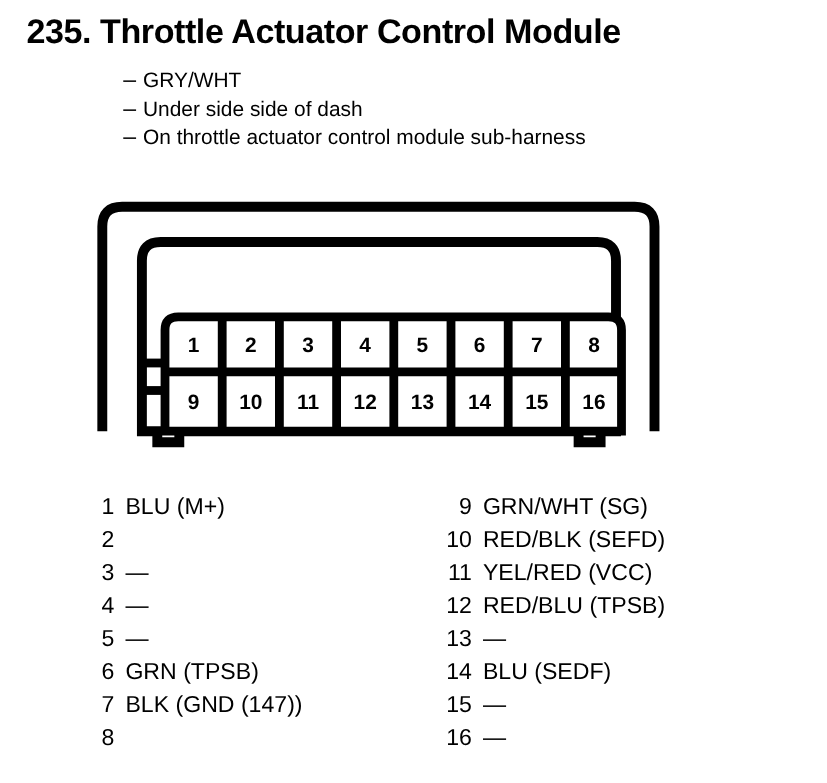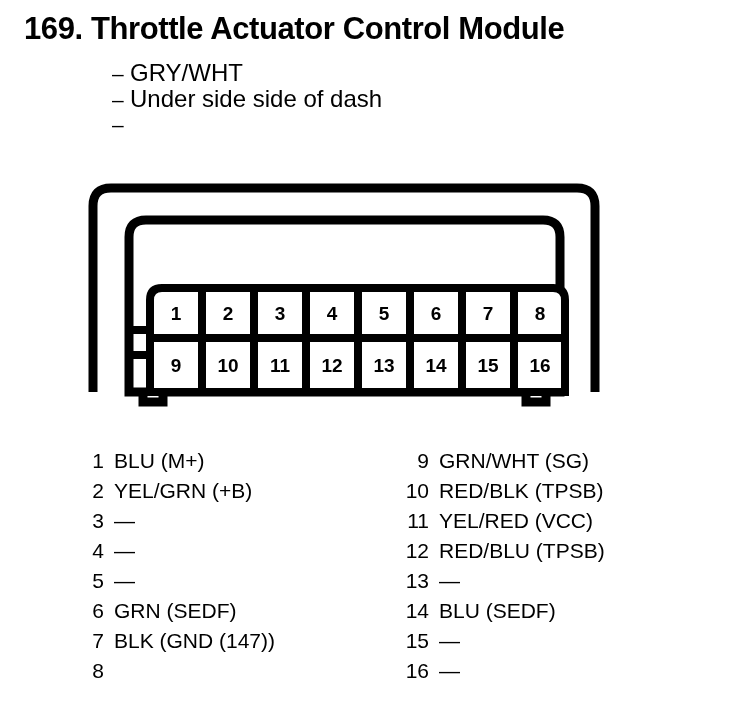--- a/index.html
+++ b/index.html
@@ -41,21 +41,21 @@
     line-height: 25px;
     white-space: nowrap;
     display: flex;
     align-items: baseline;
   }
   .note-dash {
     width: 18px;
     flex: 0 0 18px;
     font-size: 21px;
   }
-  .note-text { font-size: 24px; }
+  .note-text { font-size: 19px; }
 
   
   #connector {
     position: absolute;
     left: 80px;
     top: 180px;
     width: 530px;
     height: 240px;
   }
   #connector svg { display: block; }
@@ -100,33 +100,34 @@
   .legend-label {
     padding-left: 10px;
     font-size: 21px;
     text-align: right;
   }
   .legend-label.empty-pin { letter-spacing: 0; }
 </style>
 </head>
 <body>
 
-<div id="page-title">169. Throttle Actuator Control Module</div>
+<div id="page-title">235. Throttle Actuator Control Module</div>
 
 <div id="notes">
   <div class="note-line">
     <span class="note-dash">–</span>
     <span class="note-text">GRY/WHT</span>
   </div>
   <div class="note-line">
     <span class="note-dash">–</span>
     <span class="note-text">Under side side of dash</span>
   </div>
   <div class="note-line">
     <span class="note-dash">–</span>
+    <span class="note-text">On throttle actuator control module sub-harness</span>
   </div>
 </div>
 
 <div id="connector">
   <svg width="530" height="240" viewBox="0 0 530 240" xmlns="http://www.w3.org/2000/svg">
 
     <path d="M 13,212 L 13,26 Q 13,8 31,8 L 497,8 Q 515,8 515,26 L 515,212" fill="none" stroke="#000000" stroke-width="9"></path>
 
     <path d="M 49,212 L 49,57 Q 49,40 66,40 L 463,40 Q 480,40 480,57 L 480,212
              L 466,212 L 466,222 L 446,222 L 446,212
@@ -170,55 +171,54 @@
 
 <div id="legend">
 
   <div class="legend-col" id="legend-col-left">
     <div class="legend-row">
       <span class="legend-num">1</span>
       <span class="legend-label">BLU (M+)</span>
     </div>
     <div class="legend-row">
       <span class="legend-num">2</span>
-      <span class="legend-label">YEL/GRN (+B)</span>
     </div>
     <div class="legend-row">
       <span class="legend-num">3</span>
       <span class="legend-label empty-pin">—</span>
     </div>
     <div class="legend-row">
       <span class="legend-num">4</span>
       <span class="legend-label empty-pin">—</span>
     </div>
     <div class="legend-row">
       <span class="legend-num">5</span>
       <span class="legend-label empty-pin">—</span>
     </div>
     <div class="legend-row">
       <span class="legend-num">6</span>
-      <span class="legend-label">GRN (SEDF)</span>
+      <span class="legend-label">GRN (TPSB)</span>
     </div>
     <div class="legend-row">
       <span class="legend-num">7</span>
       <span class="legend-label">BLK (GND (147))</span>
     </div>
     <div class="legend-row">
       <span class="legend-num">8</span>
     </div>
   </div>
 
   <div class="legend-col" id="legend-col-right">
     <div class="legend-row">
       <span class="legend-num">9</span>
       <span class="legend-label">GRN/WHT (SG)</span>
     </div>
     <div class="legend-row">
       <span class="legend-num">10</span>
-      <span class="legend-label">RED/BLK (TPSB)</span>
+      <span class="legend-label">RED/BLK (SEFD)</span>
     </div>
     <div class="legend-row">
       <span class="legend-num">11</span>
       <span class="legend-label">YEL/RED (VCC)</span>
     </div>
     <div class="legend-row">
       <span class="legend-num">12</span>
       <span class="legend-label">RED/BLU (TPSB)</span>
     </div>
     <div class="legend-row">

